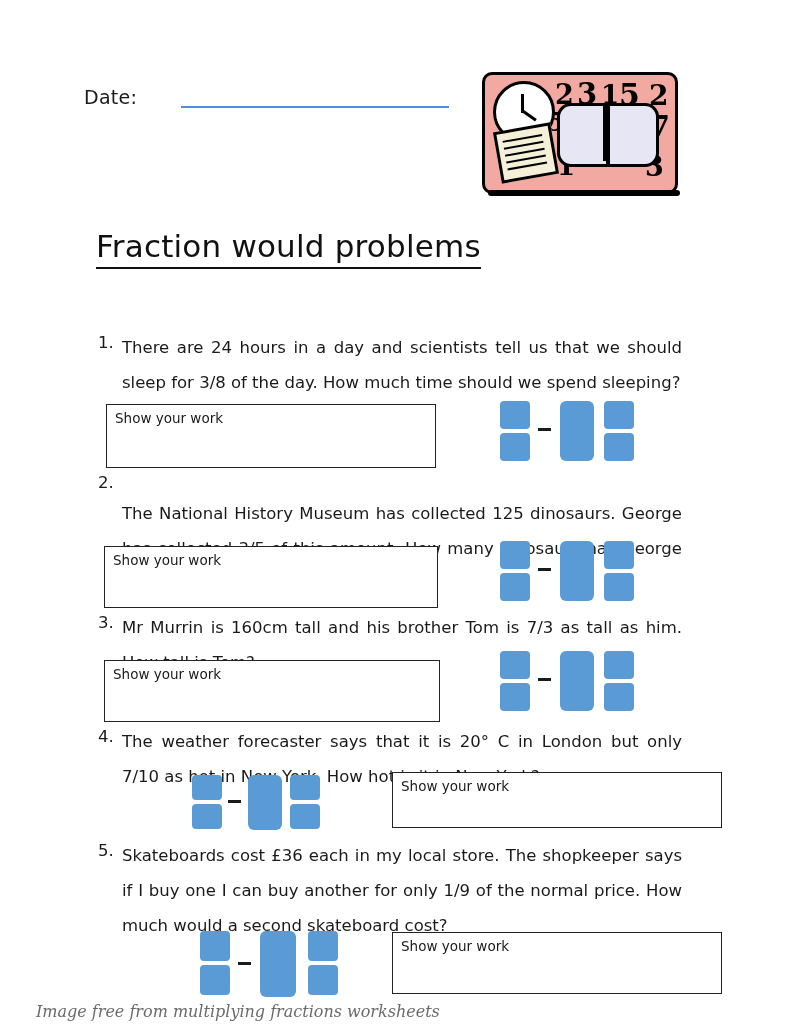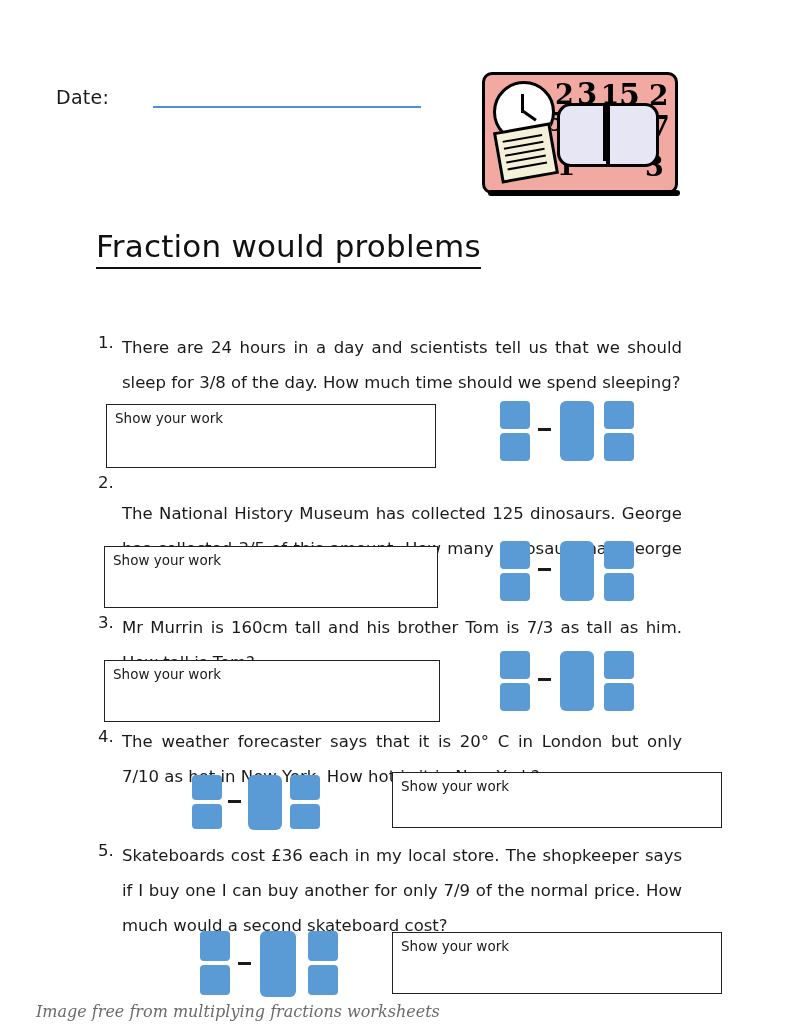--- a/index.html
+++ b/index.html
@@ -34,21 +34,21 @@
     color: #1a1a1a;
     letter-spacing: 0.3px;
   }
   .field-line {
     width: 268px;
     border-bottom: 2px solid #4f8fd6;
     margin-left: 16px;
     height: 16px;
   }
   #name-row { left: 72px; top: 42px; }
-  #date-row { left: 56px; top: 86px; }
+  #date-row { left: 84px; top: 86px; }
   #name-row .field-line { margin-left: 28px; }
   #date-row .field-line { margin-left: 44px; width: 268px; }
 
   
   .clipart {
     position: absolute;
     left: 482px;
     top: 72px;
     width: 196px;
     height: 128px;
@@ -339,21 +339,21 @@
     <div class="fi-cell" style="height:25px;"></div>
       <div class="fi-cell" style="height:25px;"></div>
   </div>
 </div>
 
 <div class="work-box" style="left:392px; top:772px; width:330px; height:56px;">
   <span>Show your work</span>
 </div>
 
 <div class="problem-num" style="left:98px; top:838px;">5.</div>
-<div class="problem-text" style="left:122px; top:838px; width:560px;">Skateboards cost  £36  each  in  my  local  store.      The shopkeeper says if I buy one I can buy another for only 7/9 of the normal price.  How much would a second skateboard cost?</div>
+<div class="problem-text" style="left:122px; top:838px; width:560px;">Skateboards cost  £36  each  in  my  local  store.      The shopkeeper says if I buy one I can buy another for only 1/9 of the normal price.  How much would a second skateboard cost?</div>
 
 <div class="frac-icon" style="left:200px; top:928px; width:170px; height:80px;">
   <div class="fi-stack" style="left:0px; top:3px;">
     <div class="fi-cell" style="height:30px;"></div>
       <div class="fi-cell" style="height:30px;"></div>
   </div>
   <div class="fi-eq" style="left:38px; top:34px;"></div>
   <div class="fi-big" style="left:60px; top:3px; height:66px; width:36px;"></div>
   <div class="fi-stack" style="left:108px; top:3px;">
     <div class="fi-cell" style="height:30px;"></div>

